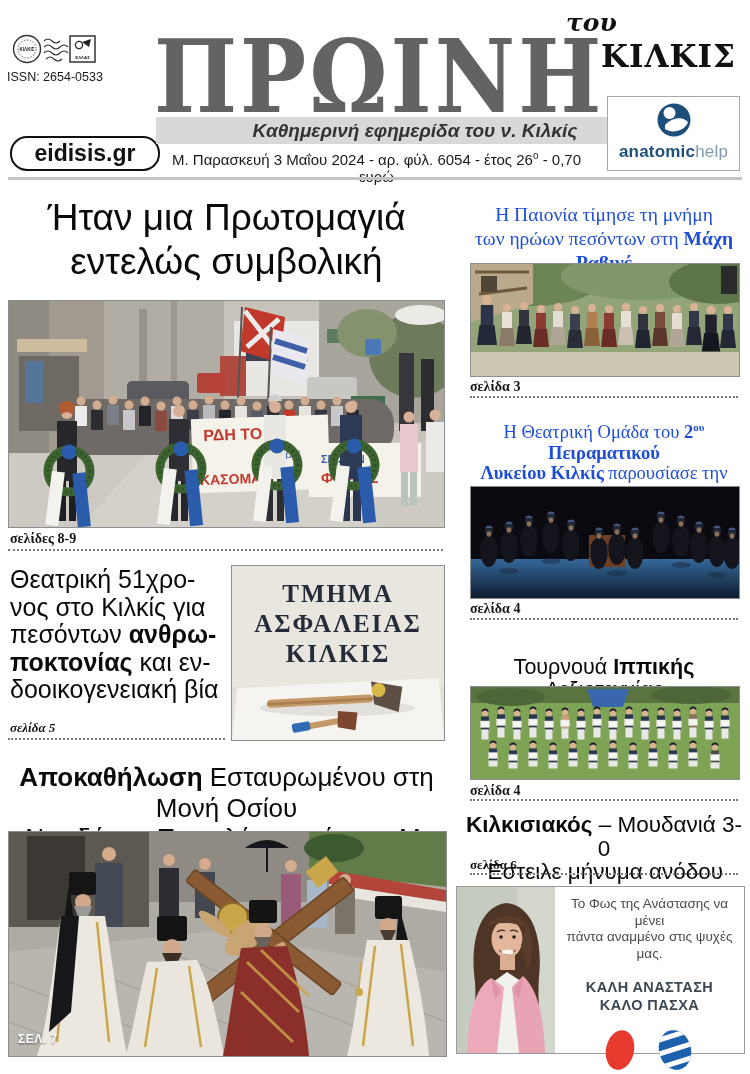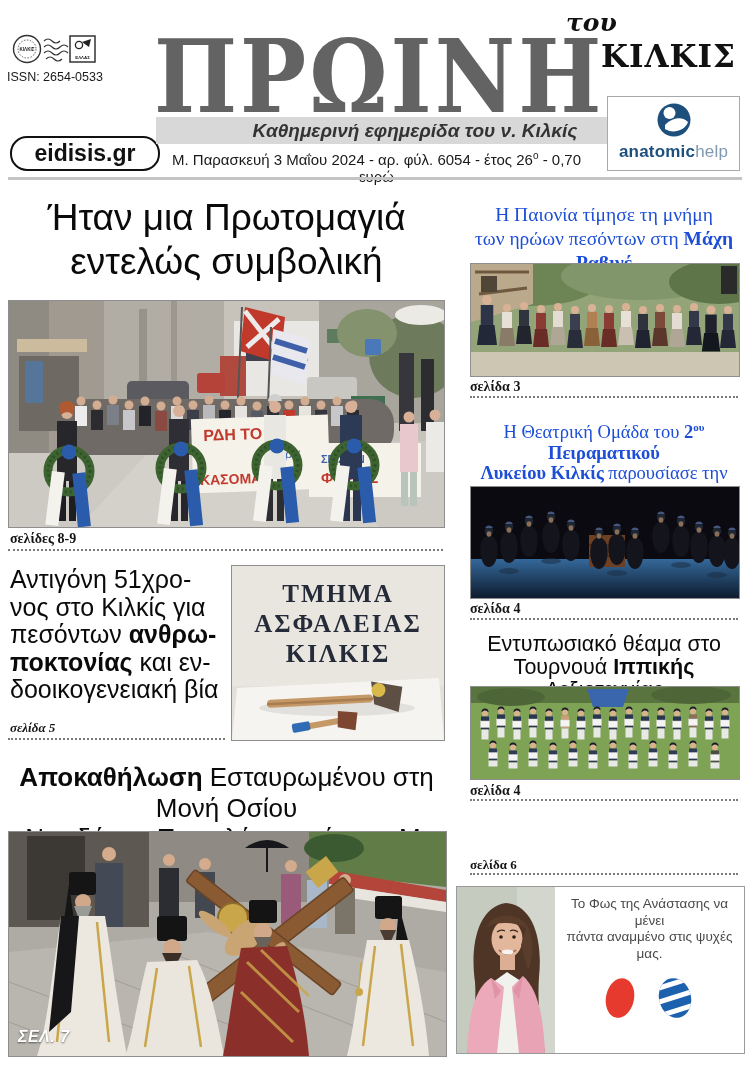--- a/index.html
+++ b/index.html
@@ -23,21 +23,21 @@
   .subtitle-bar{background:#d8d8d8;color:#333;font-style:italic;font-weight:bold;
             font-size:19px;text-align:center;line-height:27px;}
   .dateline{font-size:15px;color:#1a1a1a;text-align:center;}
   .pill{border:2.5px solid #111;border-radius:17px;text-align:center;
         font-weight:bold;font-size:23px;color:#111;line-height:30px;background:#fff;}
   .sponsor-box{border:1.5px solid #a8a8a8;background:#fff;text-align:center;}
   .sponsor-word{font-size:17px;letter-spacing:.2px;}
   .sponsor-bold{font-weight:bold;color:#1d4f7c;}
   .sponsor-light{color:#7e99b1;}
   .photo-overlay-ref{position:absolute;left:9px;bottom:10px;color:#ffffff;font-weight:bold;
-        font-size:16px;font-style:italic;letter-spacing:.5px;
+        font-size:12px;letter-spacing:.5px;
         text-shadow:0 1px 2px rgba(0,0,0,.55);}
   .ad-box{position:absolute;border:1.5px solid #9a9a9a;background:#fff;display:flex;}
   .ad-right{flex:1;display:flex;flex-direction:column;align-items:center;}
   .ad-msg{font-size:13.5px;line-height:16.5px;color:#4a4a4a;text-align:center;margin-top:9px;}
   .ad-greet{font-size:14.5px;line-height:17.5px;font-weight:bold;color:#3d4852;
             letter-spacing:.4px;text-align:center;margin-top:17px;}
 </style>
 </head>
 <body>
 
@@ -230,21 +230,21 @@
             <rect x="3" y="3" width="13" height="56" fill="#2b5cab" transform="rotate(-6)"></rect>
             <circle cy="-19" r="7.5" fill="#2b5cab"></circle>
           </g>
       </g>
     </svg>
   </div>
   <div class="abs pageref" style="left:10px;top:531px;">σελίδες 8-9</div>
   <div class="abs dotted" style="left:8px;top:549px;width:435px;"></div>
 
   <div class="abs headline-sans" style="left:10px;top:566px;width:216px;font-size:25px;line-height:27.5px;text-align:left;">
-    <span>Αντιγόνη 51χρο-</span><br>
+    <span>Θεατρική 51χρο-</span><br>
     <span>νος στο Κιλκίς για</span><br>
     <span>πεσόντων </span><b>ανθρω-</b><br>
     <b>ποκτονίας</b><span> και εν-</span><br>
     <span>δοοικογενειακή βία</span>
   </div>
   <div class="abs pageref" style="left:10px;top:720px;font-size:13px;font-style:italic;">σελίδα 5</div>
   <div class="abs dotted" style="left:8px;top:738px;width:217px;"></div>
 
   <div class="photo" style="left:231px;top:565px;width:212px;height:174px;">
     <svg width="212" height="174" viewBox="0 0 212 174">
@@ -499,21 +499,21 @@
         <ellipse cx="146" cy="86" rx="10" ry="3"></ellipse>
           <ellipse cx="210" cy="78" rx="10" ry="3"></ellipse>
         <ellipse cx="246" cy="88" rx="10" ry="3"></ellipse>
       </g>
     </svg>
   </div>
   <div class="abs pageref" style="left:470px;top:601px;">σελίδα 4</div>
   <div class="abs dotted" style="left:470px;top:618px;width:268px;"></div>
 
   <div class="abs headline-sans" style="left:462px;top:633px;width:284px;font-size:21.5px;line-height:23px;">
-    <span>Εντυπωσιακό θέαμα στο</span><br>
+    <br>
     <span>Τουρνουά </span><b>Ιππικής</b><span> Δεξιοτεχνίας</span>
   </div>
   <div class="photo" style="left:470px;top:686px;width:268px;height:92px;">
     <svg width="268" height="92" viewBox="0 0 268 92">
       <defs>
         <g id="riderstand">
           <path d="M-3.5,-1 a3.5,3.5 0 0 1 7,0 Z" fill="#171c2a"></path>
           <circle cx="0" cy="0.5" r="3" fill="#d9b28f"></circle>
           <rect x="-4" y="3.5" width="8" height="13" fill="currentColor"></rect>
           <rect x="-4.5" y="8" width="9" height="6.5" fill="#f4f4f2" stroke="#c9c9c9" stroke-width="0.5"></rect>
@@ -562,20 +562,24 @@
         <use href="#riderkneel" x="182" y="58"></use>
           <use href="#riderkneel" x="202" y="60"></use>
         <use href="#riderkneel" x="222" y="58"></use>
           <use href="#riderkneel" x="244" y="60" color="#4a4f45"></use>
       </g>
     </svg>
   </div>
   <div class="abs pageref" style="left:470px;top:783px;">σελίδα 4</div>
   <div class="abs dotted" style="left:470px;top:799px;width:268px;"></div>
 
+  <div class="abs headline-sans" style="left:462px;top:813px;width:284px;font-size:22.5px;line-height:23.5px;">
+    <b>Κιλκισιακός</b><span> – Μουδανιά 3-0</span><br>
+    <span>Έστειλε μήνυμα ανόδου</span>
+  </div>
   <div class="abs pageref" style="left:470px;top:857px;font-size:13px;">σελίδα 6</div>
   <div class="abs dotted" style="left:470px;top:873px;width:268px;"></div>
 
   <div class="ad-box" style="left:456px;top:886px;width:287px;height:166px;">
     <div style="width:98px;height:100%;overflow:hidden;">
       <svg width="98" height="166" viewBox="0 0 98 166">
         <rect width="98" height="166" fill="#c6cbc0"></rect>
         <rect x="60" width="38" height="166" fill="#d2d6cc"></rect>
         <path d="M49,16 C20,20 13,60 18,95 C20,125 14,150 10,166 L88,166 C84,140 80,120 82,90 C86,52 76,18 49,16 Z" fill="#4e3526"></path>
         <ellipse cx="50" cy="52" rx="15.5" ry="19" fill="#e2b79c"></ellipse>
@@ -592,20 +596,24 @@
         <path d="M88,166 C86,120 78,100 66,89 L55,100 L62,166 Z" fill="#e8a3b4"></path>
         <path d="M34,91 L44,104 L38,112 Z" fill="#de93a6"></path>
         <path d="M66,89 L56,104 L62,112 Z" fill="#de93a6"></path>
       </svg>
     </div>
     <div class="ad-right">
       <div class="ad-msg">
         <span>Το Φως της Ανάστασης να μένει</span><br>
         <span>πάντα αναμμένο στις ψυχές μας.</span>
       </div>
+      <div class="ad-greet">
+        <span>ΚΑΛΗ ΑΝΑΣΤΑΣΗ</span><br>
+        <span>ΚΑΛΟ ΠΑΣΧΑ</span>
+      </div>
       <div style="display:flex;gap:16px;margin-top:12px;align-items:center;">
         <svg width="34" height="46" viewBox="0 0 34 46">
           <ellipse cx="17" cy="24" rx="14" ry="20" fill="#e63a2e" transform="rotate(12 17 24)"></ellipse>
         </svg>
         <svg width="44" height="46" viewBox="0 0 44 46">
           <defs>
               <clipPath id="eggclip">
                 <ellipse cx="22" cy="24" rx="16" ry="20" transform="rotate(-14 22 24)"></ellipse>
               </clipPath>
             </defs>

